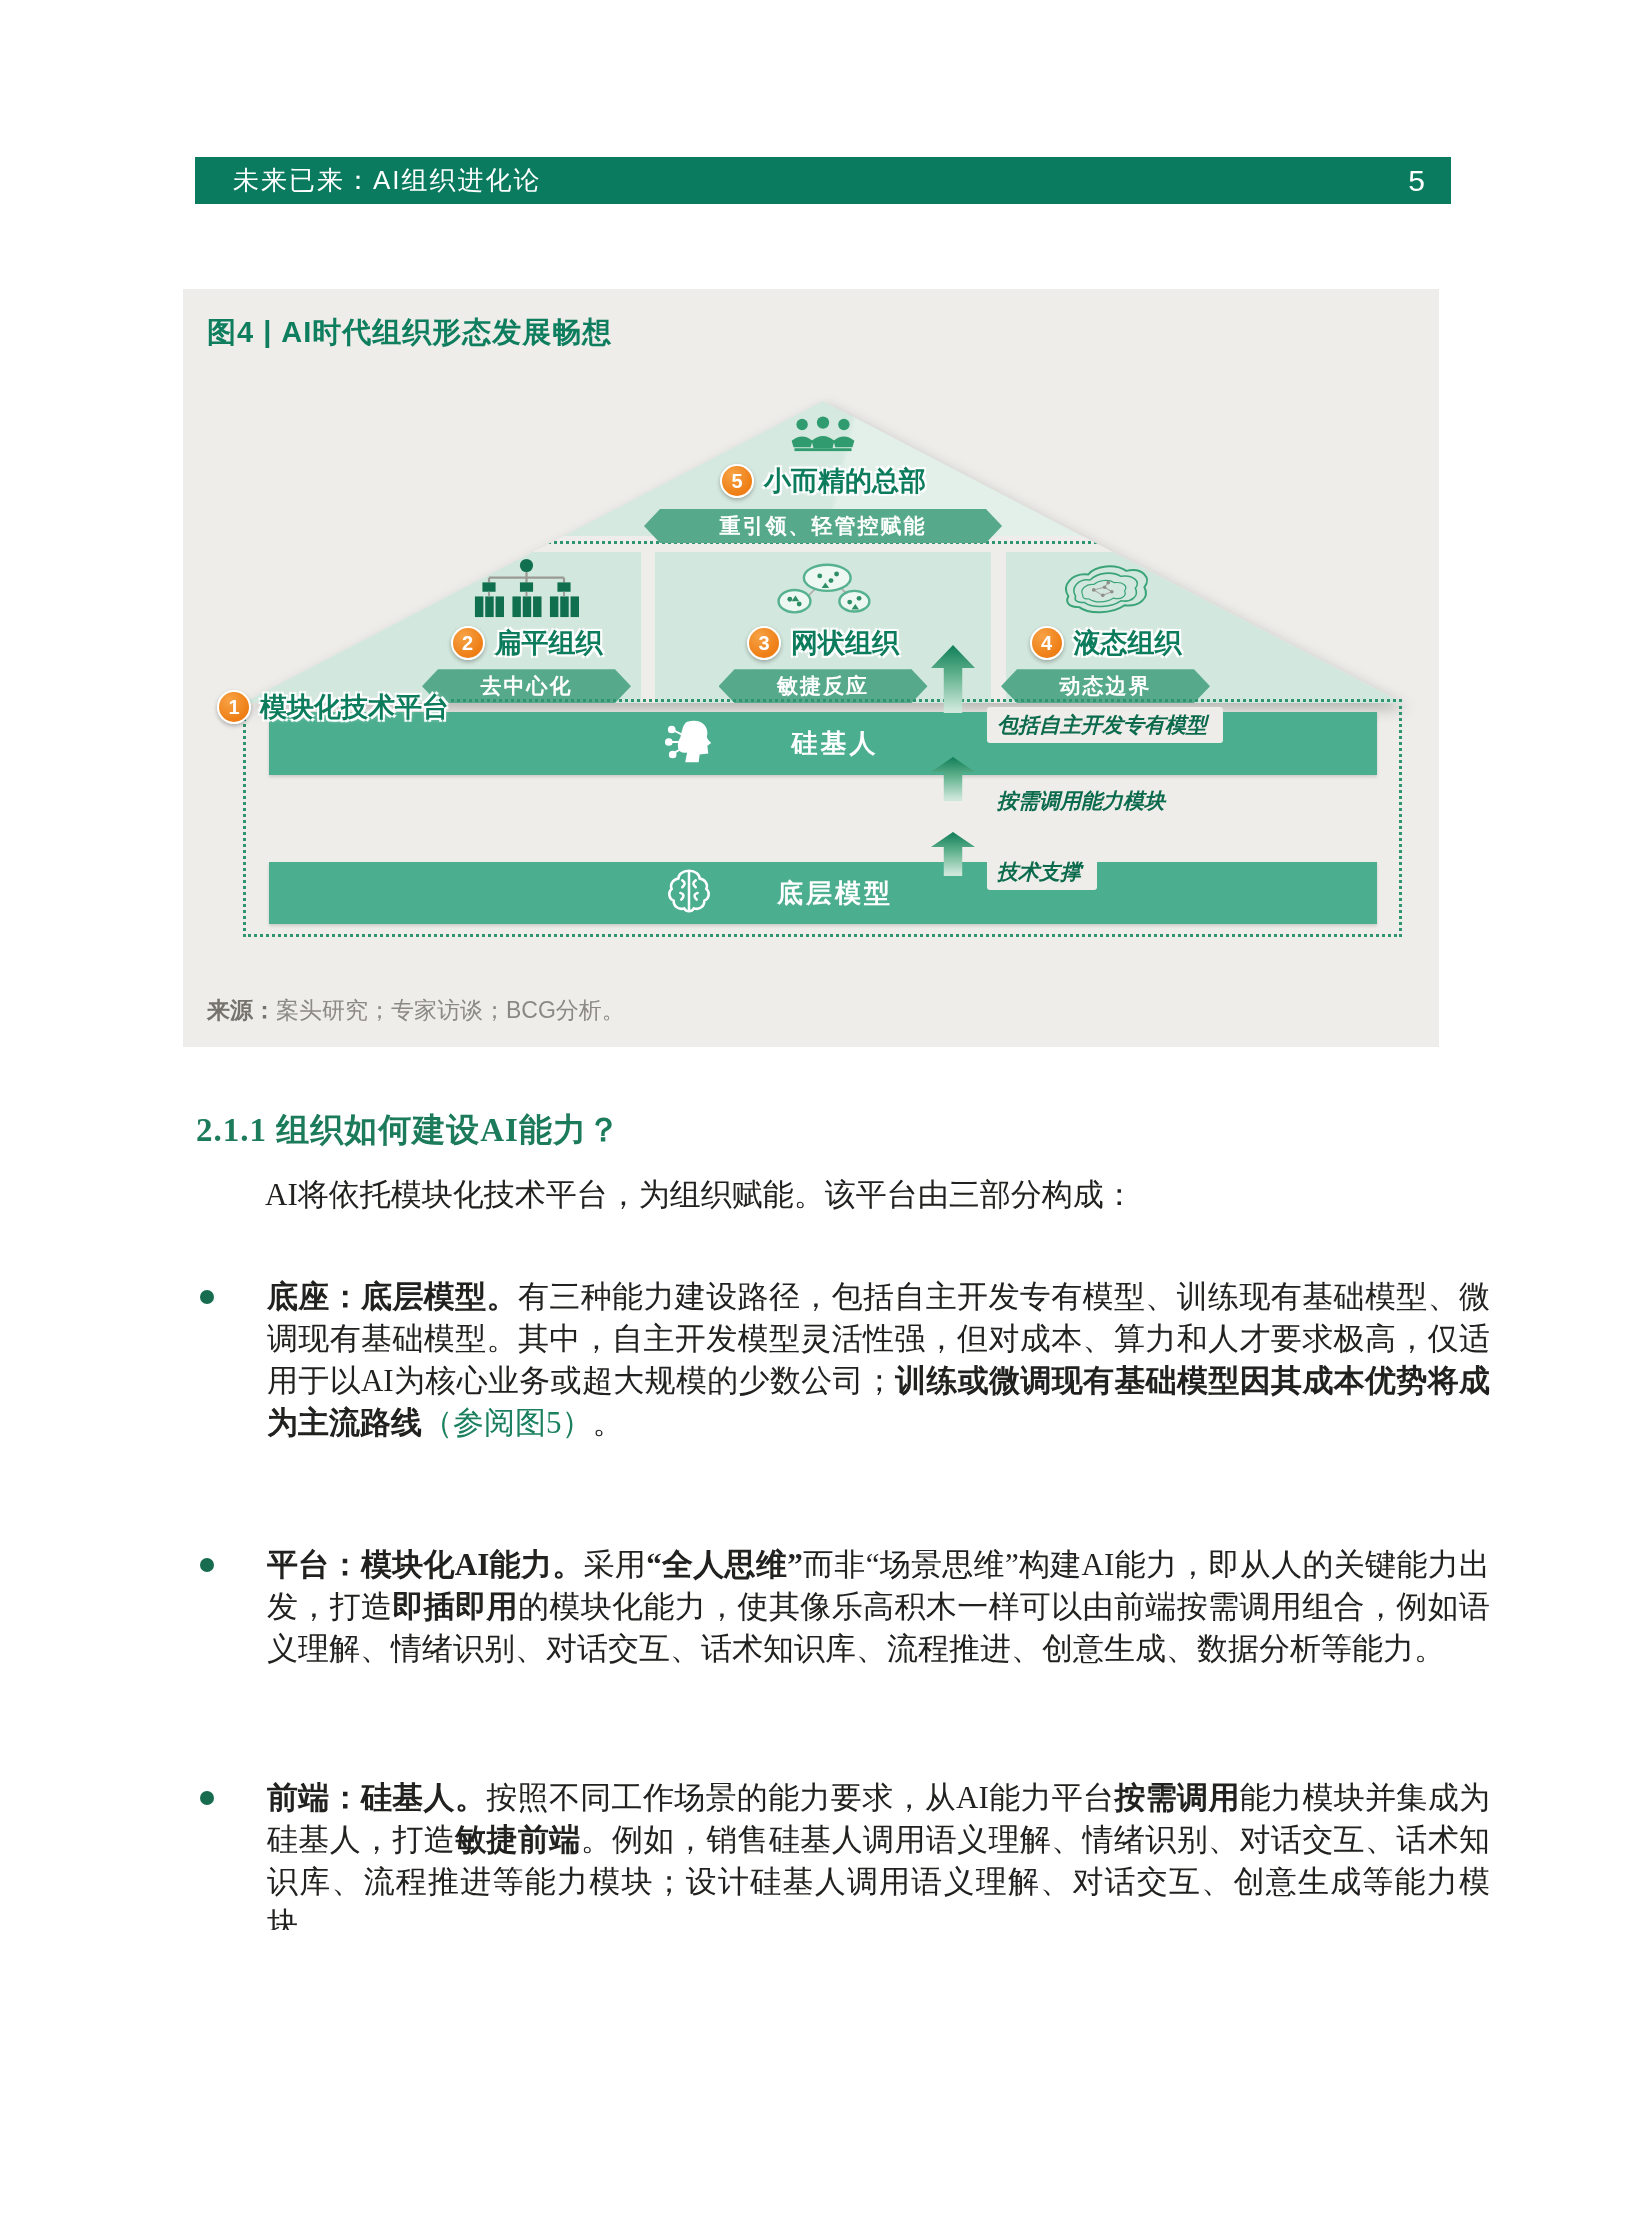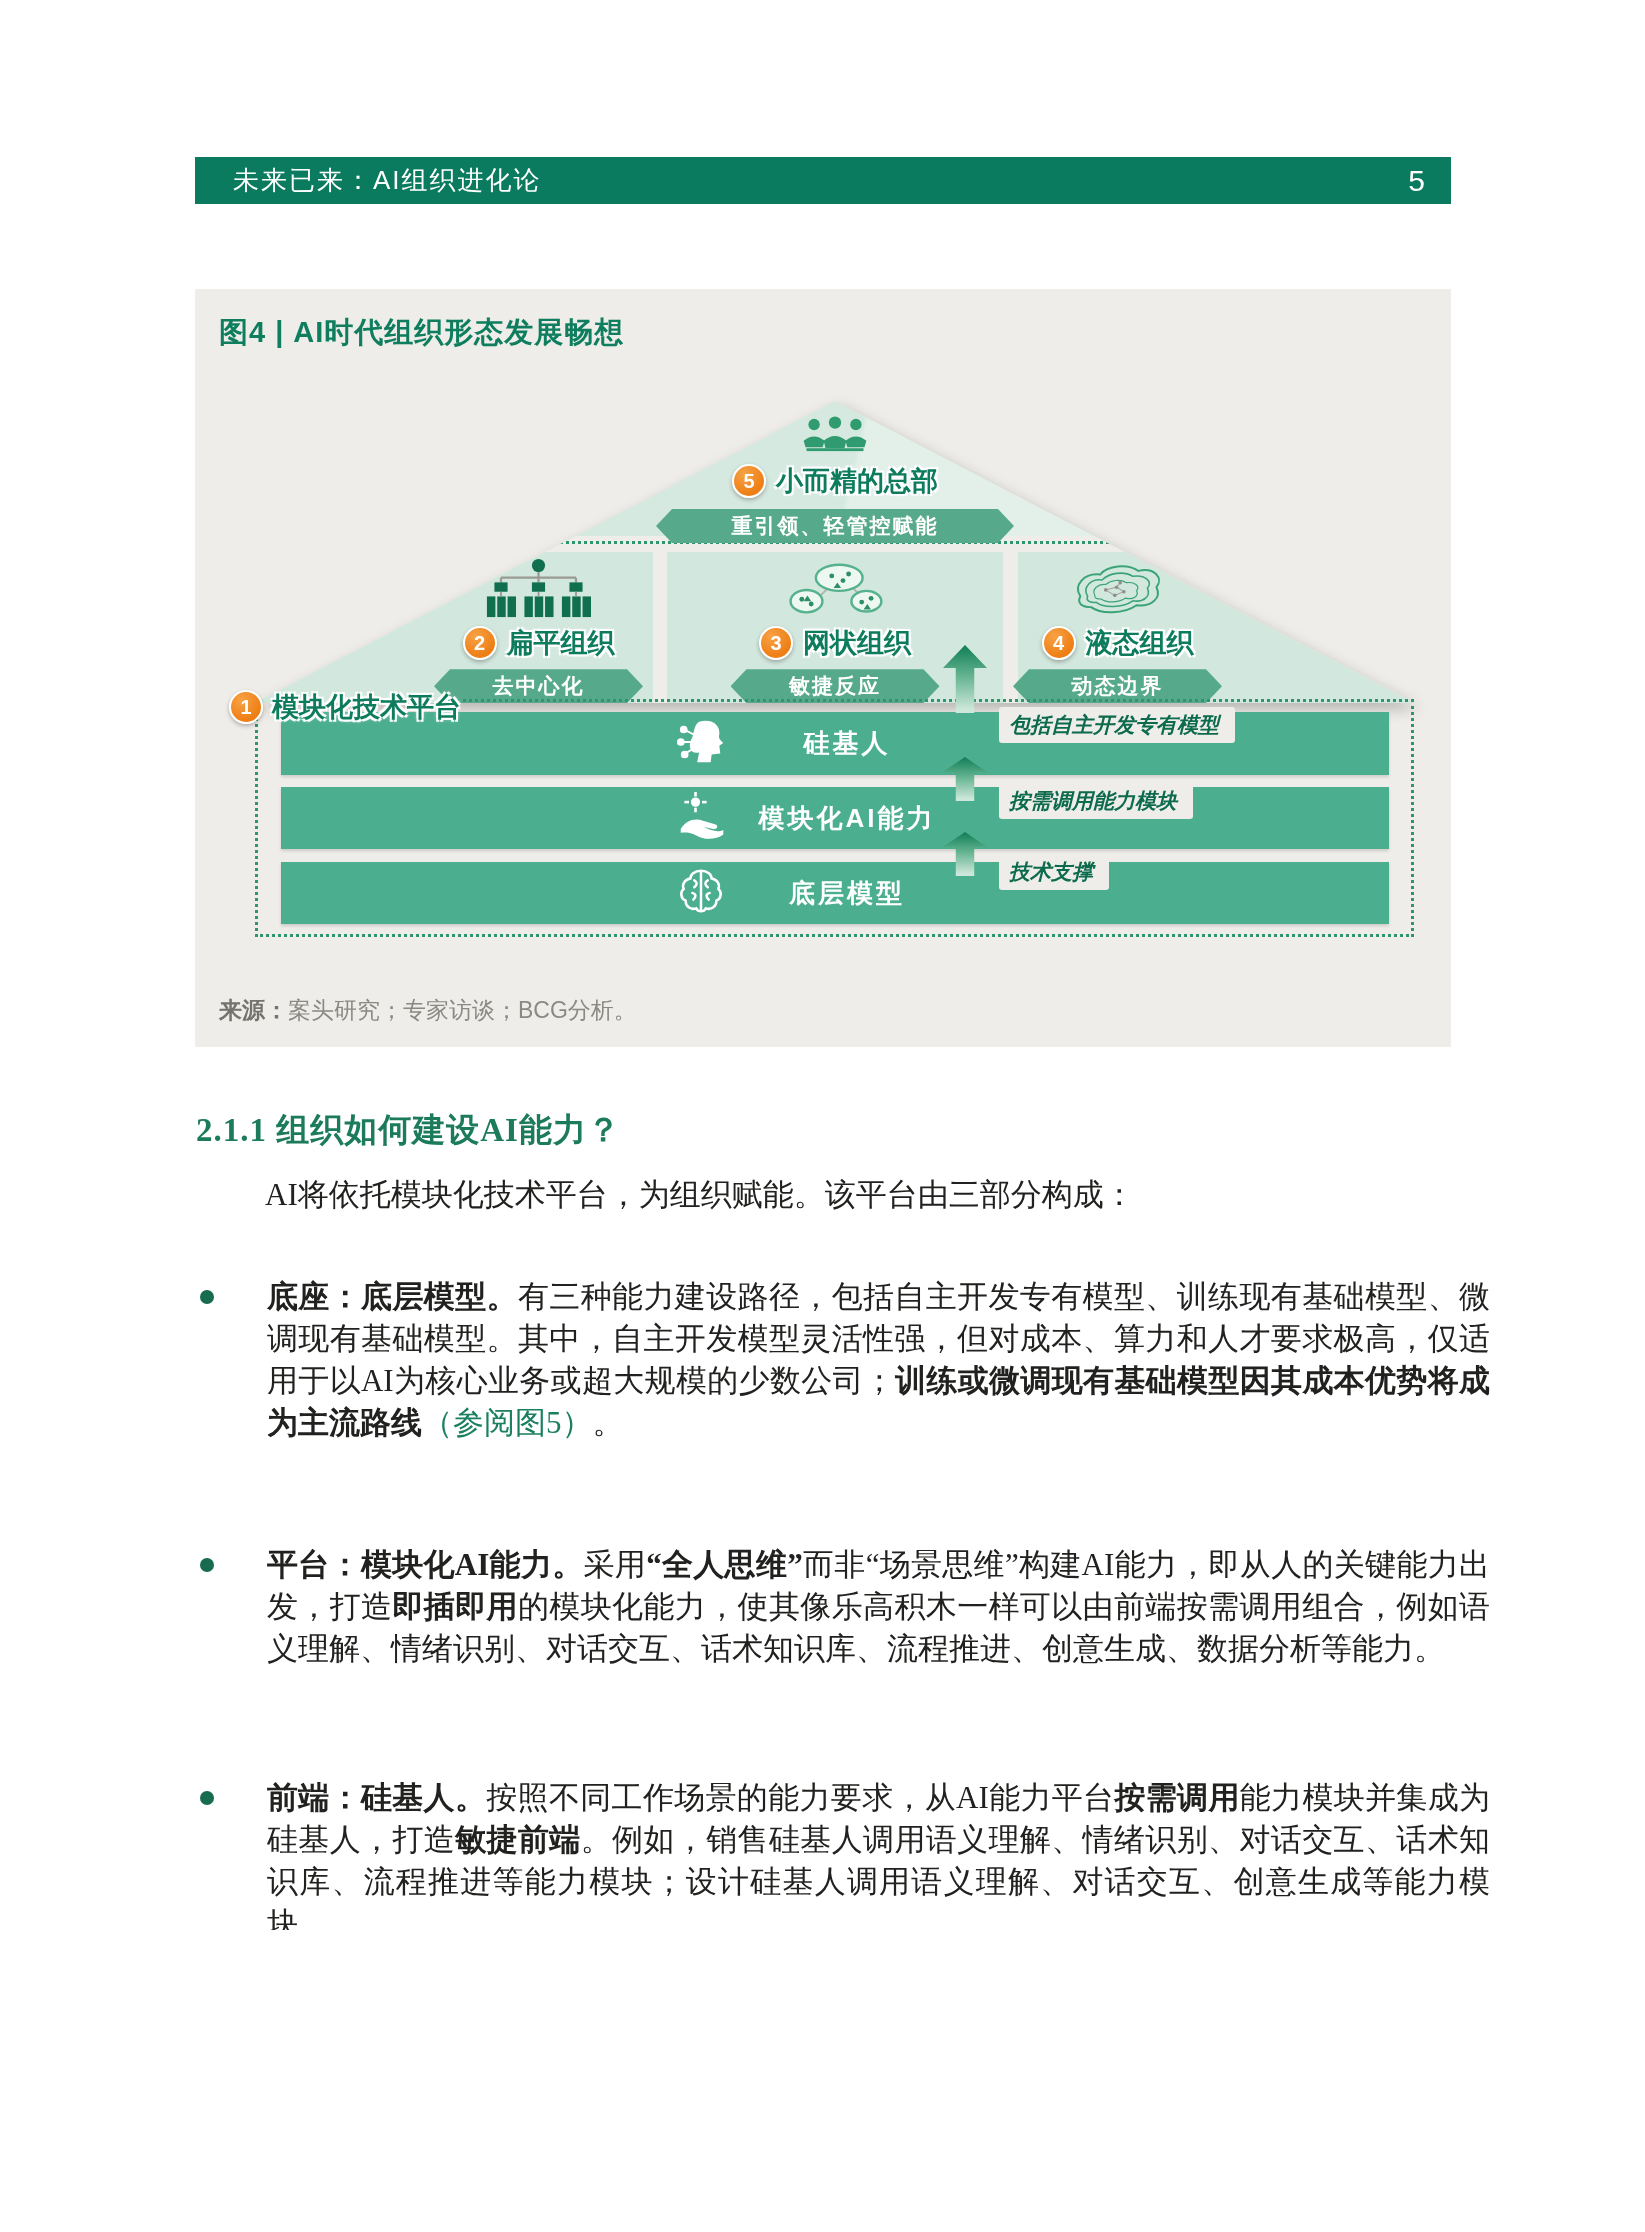--- a/index.html
+++ b/index.html
@@ -7,21 +7,21 @@
   .page { position:relative; width:1646px; height:1930px; background:#ffffff; overflow:hidden; }
 
   
   .header-bar { position:absolute; left:195px; top:157px; width:1256px; height:47px;
     background:#0a7b5e; color:#fff; display:flex; align-items:center; justify-content:space-between;
     padding:0 26px 0 38px; }
   .header-title { font-size:26px; letter-spacing:2px; font-weight:500; }
   .header-page { font-size:30px; font-weight:300; }
 
   
-  .figure { position:absolute; left:195px; top:289px; width:1256px; height:758px; background:#efedea; }
+  .figure { position:absolute; left:183px; top:289px; width:1256px; height:758px; background:#efedea; }
   .fig-title { position:absolute; left:24px; top:24px; font-size:29px; font-weight:bold;
     color:#0e7e5e; letter-spacing:1px; }
 
   .halo { text-shadow:-2px -2px 0 rgba(255,255,255,.95), 2px -2px 0 rgba(255,255,255,.95),
     -2px 2px 0 rgba(255,255,255,.95), 2px 2px 0 rgba(255,255,255,.95), 0 0 5px rgba(255,255,255,.9); }
 
   
   .pyr-outer { position:absolute; left:60px; top:112px; width:1160px; height:302px;
     filter:drop-shadow(4px 6px 7px rgba(110,110,104,.45)); z-index:1; }
   .pyr { position:relative; width:100%; height:100%;
@@ -258,35 +258,20 @@
           <g stroke="#fff" stroke-width="2" fill="#fff">
             <circle cx="8" cy="14" r="3"></circle>
               <circle cx="5" cy="27" r="3"></circle>
               <circle cx="9" cy="40" r="3"></circle>
             <path d="M10 15 L20 20 M8 27 L18 27 M11 38 L20 33" fill="none"></path>
           </g>
         </svg>
       </div>
       <div class="bar-label">硅基人</div>
     </div>
-    <div class="bar bar-2">
-      <div class="bar-icon">
-        <svg width="54" height="50" viewBox="0 0 54 54">
-          <g fill="#fff">
-            <circle cx="20" cy="12" r="5"></circle>
-            <rect x="18.6" y="1" width="2.8" height="5"></rect>
-              <rect x="18.6" y="18" width="2.8" height="5"></rect>
-            <rect x="8" y="10.6" width="5" height="2.8"></rect>
-              <rect x="27" y="10.6" width="5" height="2.8"></rect>
-            <path d="M4 41 C10 31 20 29 28 32 L41 36 C45 37 44 42 39 41 L29 39 C37 43 45 45 50 42 L50 47 C42 53 29 53 21 48 C13 44 8 45 4 45 Z"></path>
-          </g>
-        </svg>
-      </div>
-      <div class="bar-label">模块化AI能力</div>
-    </div>
     <div class="bar bar-3">
       <div class="bar-icon">
         <svg width="52" height="52" viewBox="0 0 54 54" fill="none" stroke="#fff" stroke-width="2.6" stroke-linecap="round">
           <path d="M27 6 C20 6 16 10 16 14 C10 15 7 20 9 25 C5 28 6 35 11 37 C11 43 16 47 22 45 C24 49 30 49 32 45 C38 47 43 43 43 37 C48 35 49 28 45 25 C47 20 44 15 38 14 C38 10 34 6 27 6 Z"></path>
           <path d="M27 8 V46"></path>
           <path d="M20 16 q5 3 0 7 M34 16 q-5 3 0 7 M18 29 q6 2 1 7 M36 29 q-6 2 -1 7"></path>
         </svg>
       </div>
       <div class="bar-label">底层模型</div>
     </div>

